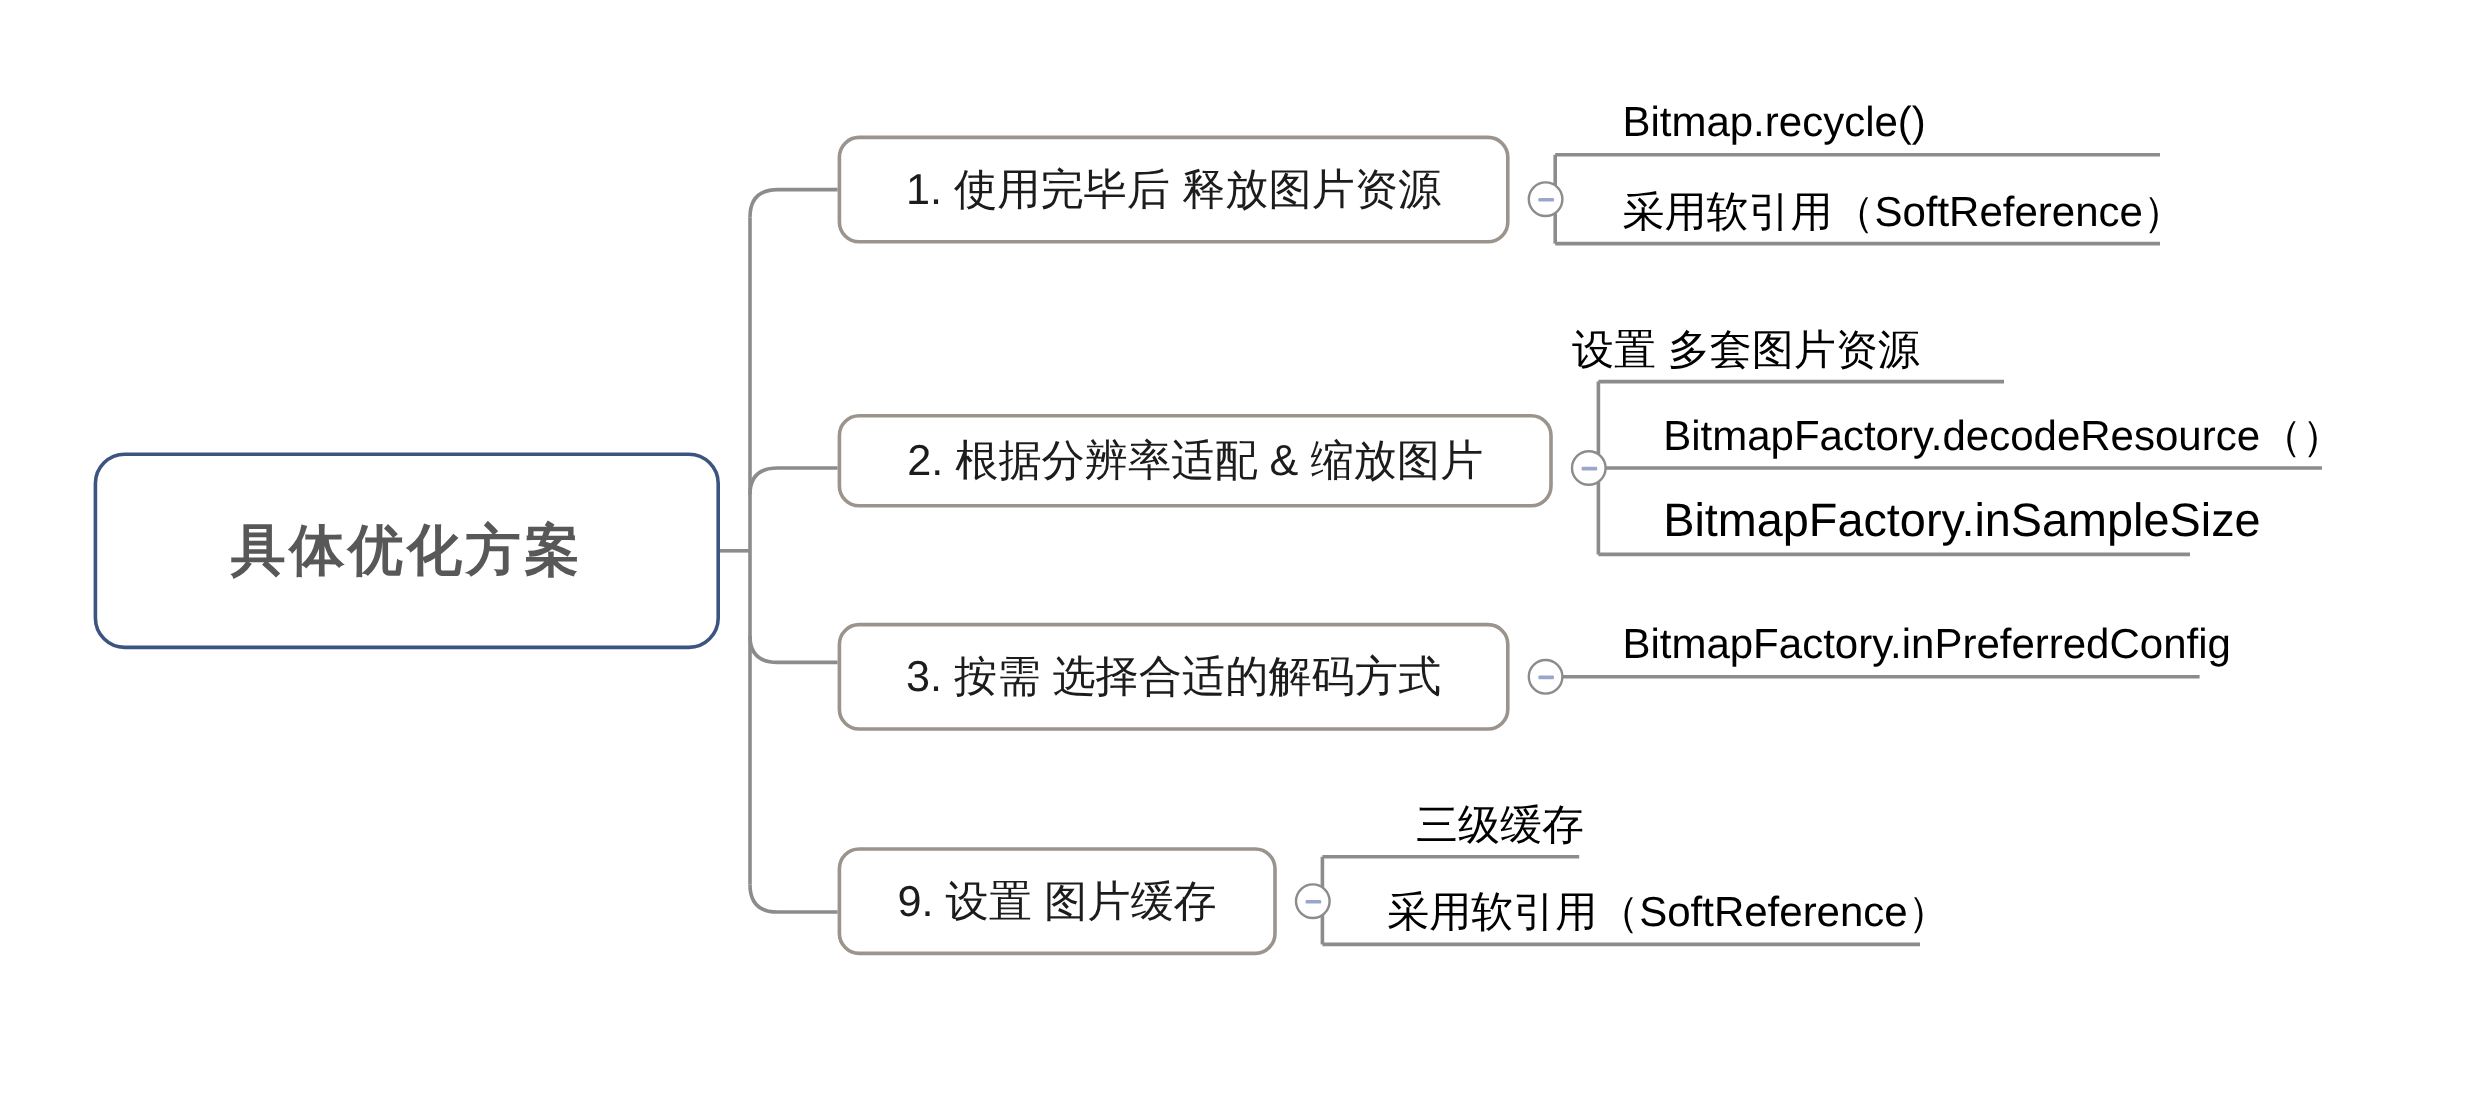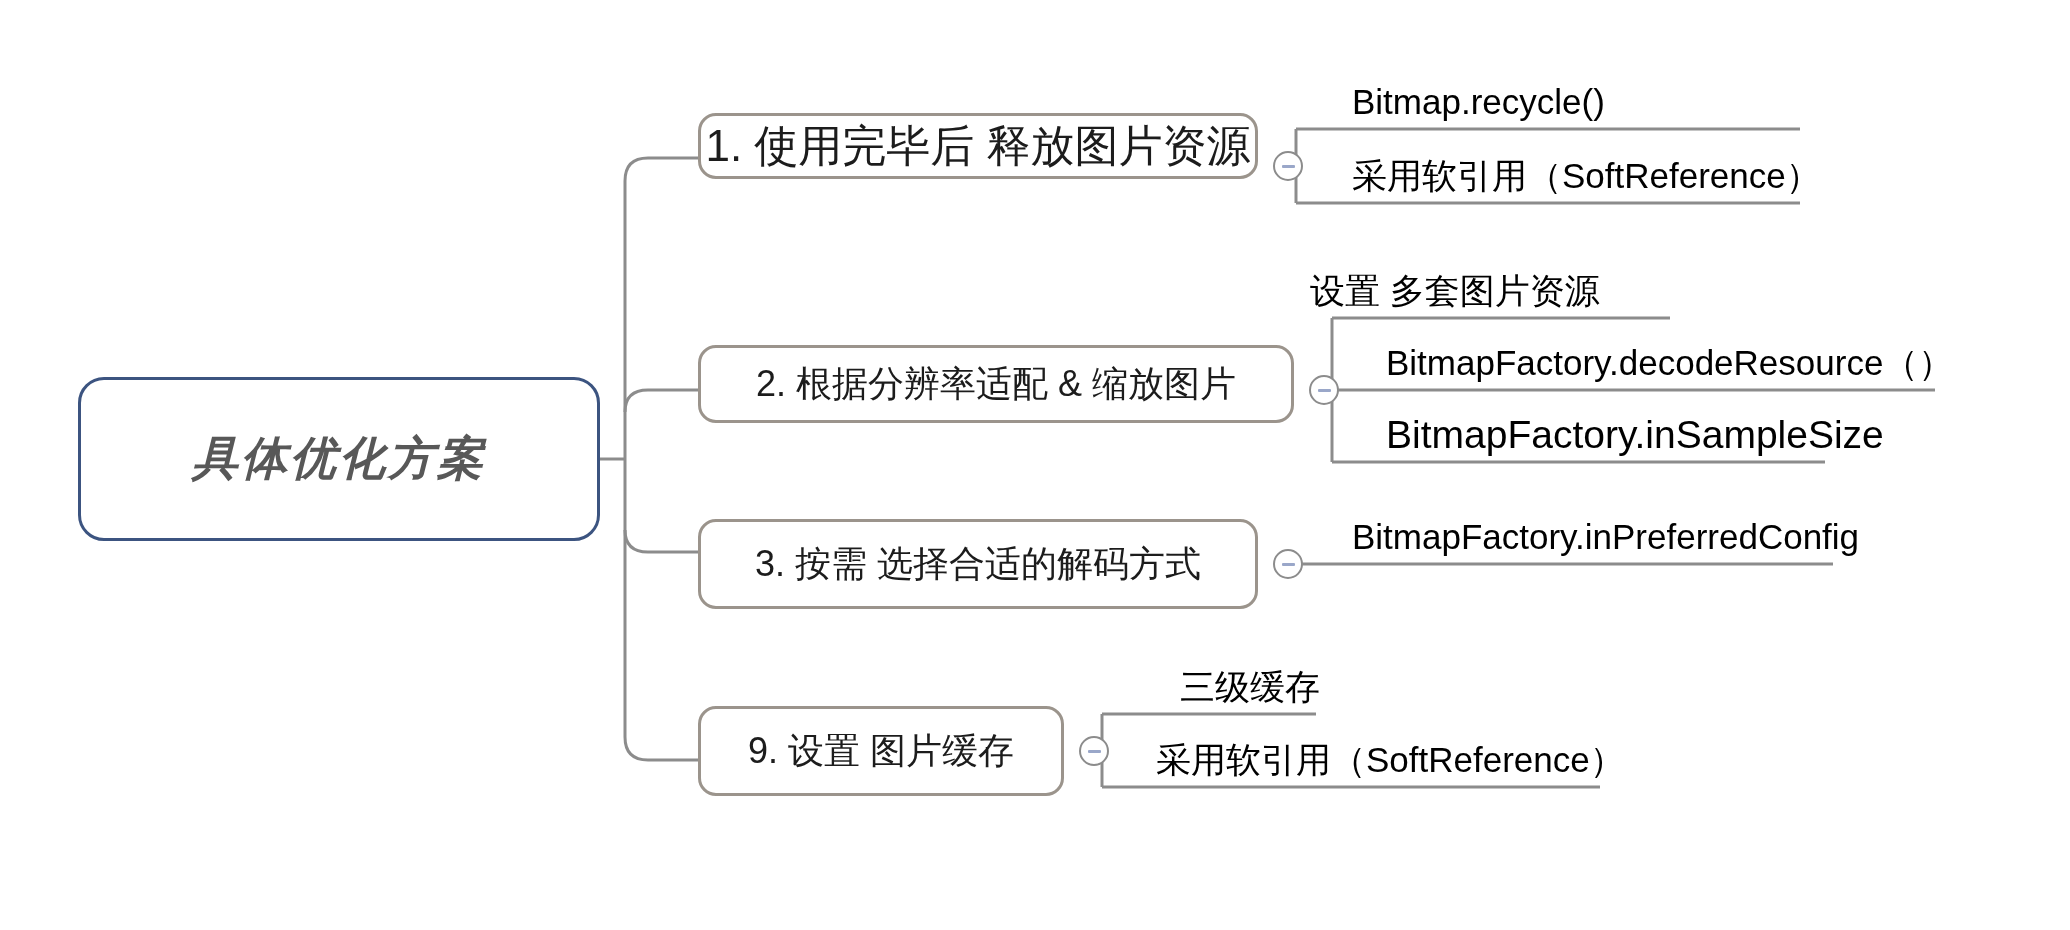--- a/index.html
+++ b/index.html
@@ -32,21 +32,20 @@
     align-items: center;
     justify-content: center;
     background: #ffffff;
   }
   .root-node {
     border: 3px solid #3c5480;
     border-radius: 26px;
     color: #585858;
     font-weight: bold;
     letter-spacing: 3px;
-    font-style: italic;
   }
   .branch-node {
     border: 3px solid #9b948c;
     border-radius: 18px;
     color: #1c1c1c;
   }
   .leaf {
     position: absolute;
     color: #000000;
     white-space: nowrap;
@@ -109,21 +108,21 @@
     <path d="M 1094 751 L 1102 751" stroke="#8c8c8c" stroke-width="3" fill="none"></path>
     <path d="M 1102 714 L 1102 787" stroke="#8c8c8c" stroke-width="3" fill="none"></path>
     <path d="M 1102 714 L 1316 714" stroke="#8c8c8c" stroke-width="3" fill="none"></path>
     <path d="M 1102 787 L 1600 787" stroke="#8c8c8c" stroke-width="3" fill="none"></path>
   </svg>
 
   <div class="node root-node" style="left:78px; top:377px; width:522px; height:164px; font-size:46px;">
     <span>具体优化方案</span>
   </div>
 
-  <div class="node branch-node" style="left:698px; top:113px; width:560px; height:66px; font-size:44px;">
+  <div class="node branch-node" style="left:698px; top:113px; width:560px; height:90px; font-size:36px;">
     <span>1. 使用完毕后 释放图片资源</span>
   </div>
   <div class="toggle" style="left:1273px; top:151px;">
     <span class="minus"></span>
   </div>
   <div class="leaf" style="left:1352px; top:75px; height:54px; font-size:35px;">
     <span>Bitmap.recycle()</span>
   </div>
   <div class="leaf" style="left:1352px; top:149px; height:54px; font-size:35px;">
     <span>采用软引用（SoftReference）</span>

